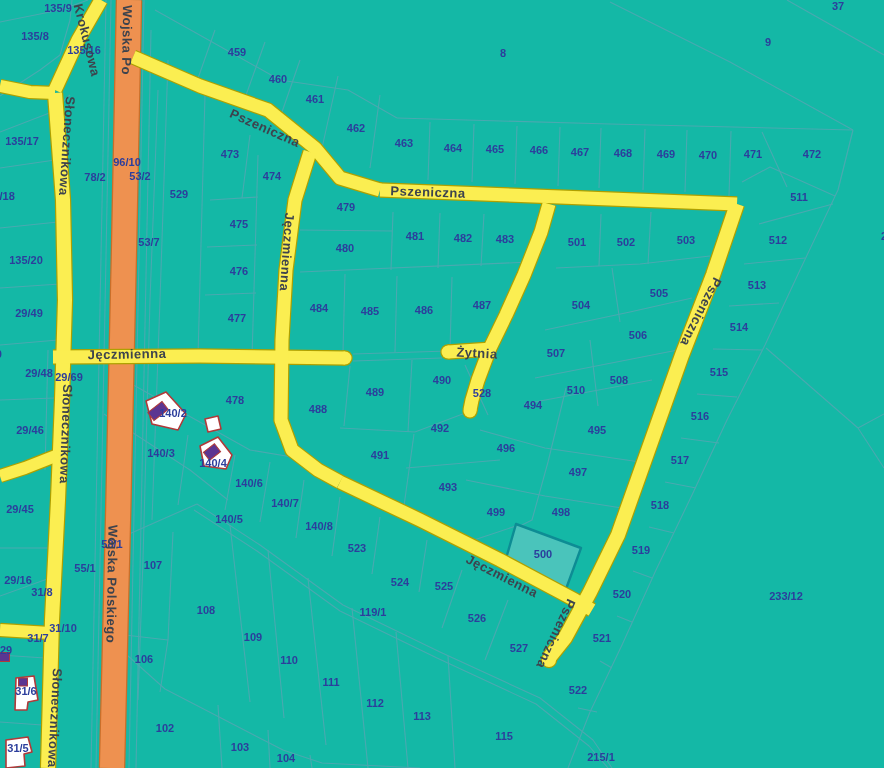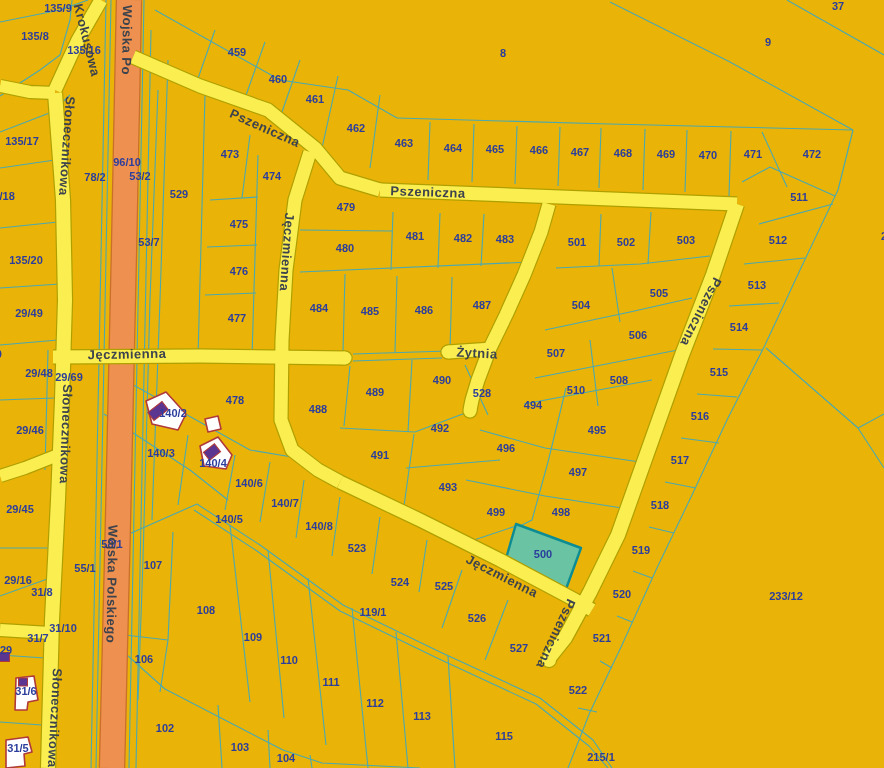--- a/index.html
+++ b/index.html
@@ -1,16 +1,16 @@
 <!DOCTYPE html>
 <html><head>
 <meta charset="utf-8">
 <style>
   html,body{margin:0;padding:0;background:#fff;}
-  #map-wrap{width:884px;height:768px;position:relative;background:#eab308;overflow:hidden;}
+  #map-wrap{width:884px;height:768px;position:relative;background:#14b8a6;overflow:hidden;}
   svg{display:block;overflow:hidden;}
   .boundary{fill:none;stroke:#4aa9b0;stroke-width:1.1;stroke-linejoin:round;}
   .plabel{font-family:"Liberation Sans",sans-serif;font-weight:700;font-size:11px;fill:#2c3e9c;}
   .slabel{font-family:"Liberation Sans",sans-serif;font-weight:700;font-size:13px;fill:#3d434d;letter-spacing:.5px;}
 </style>
 </head>
 <body>
 
 <div id="map-wrap">
   <svg id="map-svg" width="884" height="768" viewBox="0 0 884 768" xmlns="http://www.w3.org/2000/svg">

